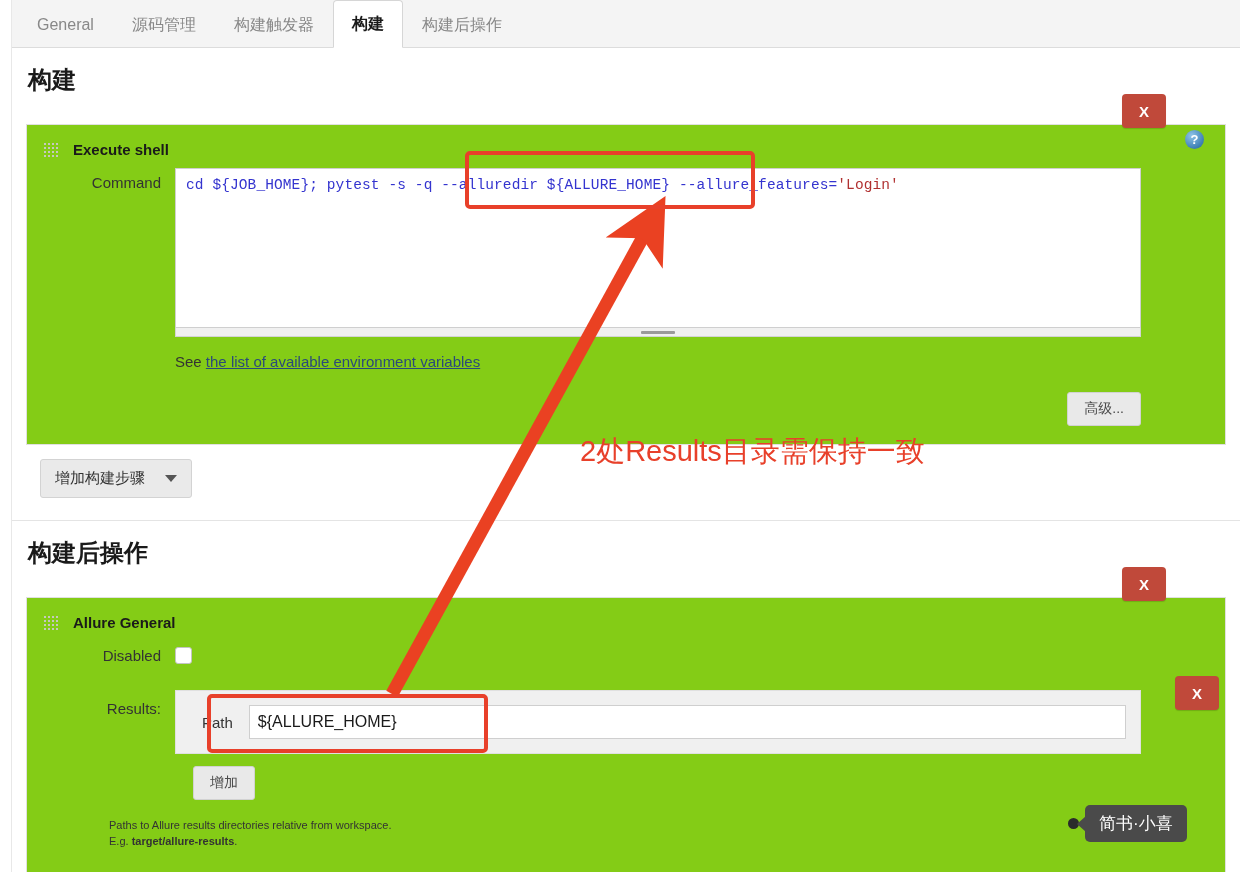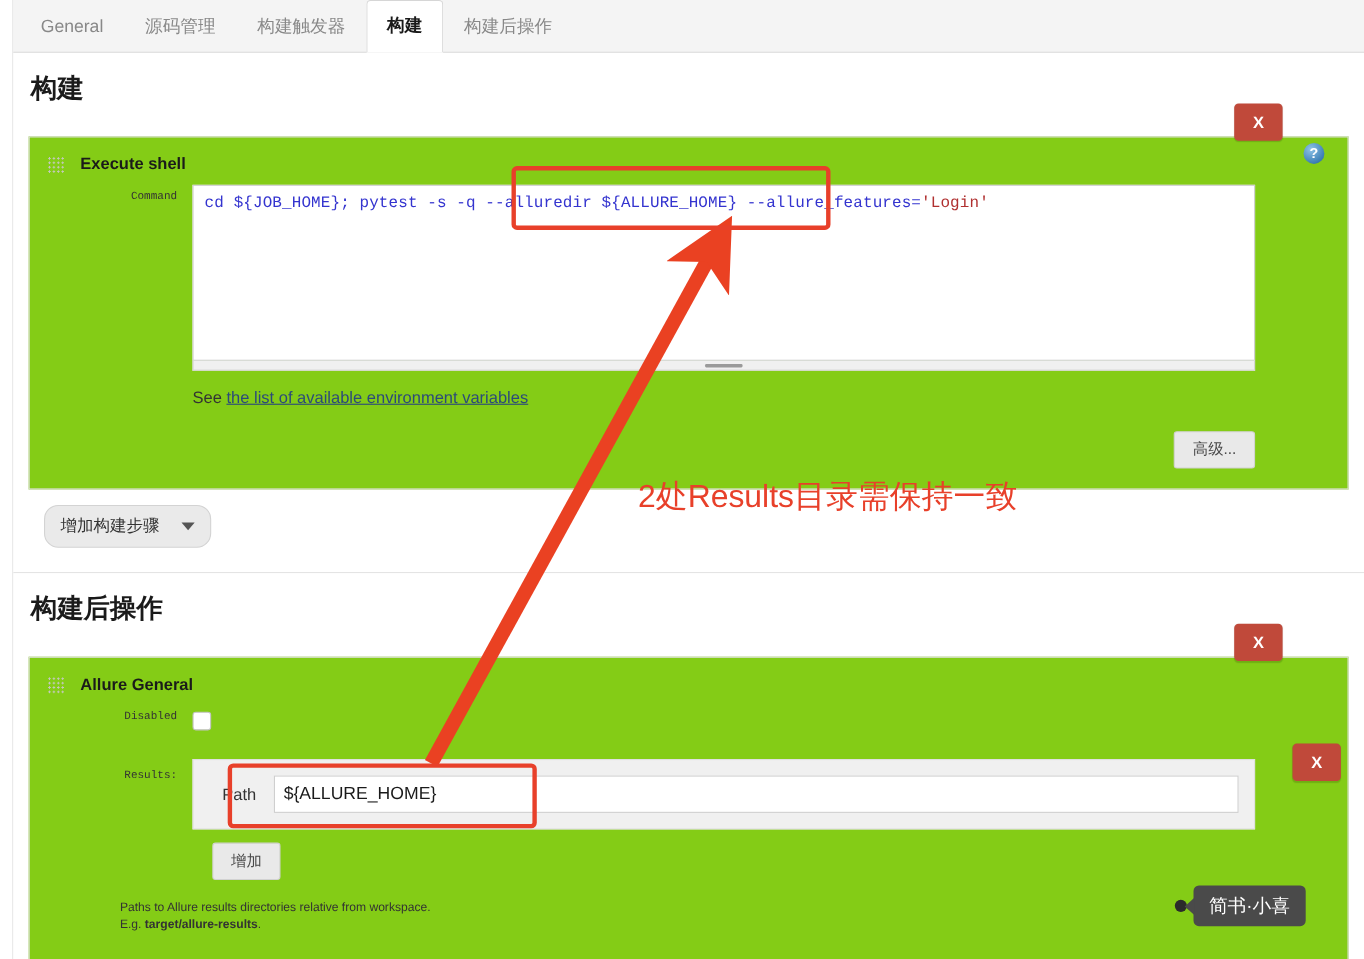--- a/index.html
+++ b/index.html
@@ -71,21 +71,21 @@
     width:16px; height:16px; margin-right:14px;
     background-image:radial-gradient(#c9c9c9 38%, transparent 40%);
     background-size:4px 4px;
     opacity:.95;
   }
   .block-title{ font-size:15px; font-weight:bold; color:#1a1a1a; }
 
   .field-row{ display:flex; align-items:flex-start; padding:0 0 0 0; }
   .field-label{
     width:148px; text-align:right; padding-right:14px;
-    font-size:10px; color:#333; padding-top:6px;font-family:Liberation Mono, monospace;
+    font-size:15px; color:#333; padding-top:6px;
   }
 
   .cmd-box{
     flex:1; margin-right:72px;
     background:#fff;
     border:1px solid #cfcfcf;
     height:160px;
     padding:8px 10px;
     font-family:"Liberation Mono", monospace;
     font-size:14.5px;
@@ -136,21 +136,21 @@
     position:absolute; width:19px; height:19px; border-radius:50%;
     background:radial-gradient(circle at 35% 30%, #8fc4e8, #3d7fb5 70%, #2c6492);
     color:#fff; font-size:13px; font-weight:bold;
     display:flex; align-items:center; justify-content:center;
     z-index:6;
   }
 
   .addstep-row{ padding:14px 0 0 14px; }
   .addstep{
     display:inline-flex; align-items:center; gap:20px;
-    background:#eaeaea; border:1px solid #d3d3d3; border-radius:13px;
+    background:#eaeaea; border:1px solid #d3d3d3; border-radius:3px;
     padding:9px 14px; font-size:15px; color:#333; cursor:pointer;
   }
   .caret{
     width:0;height:0;border-left:6px solid transparent;border-right:6px solid transparent;
     border-top:7px solid #555;
   }
 
   
   .chk{
     width:17px;height:17px;border:1px solid #c4c4c4;border-radius:3px;background:#fff;

